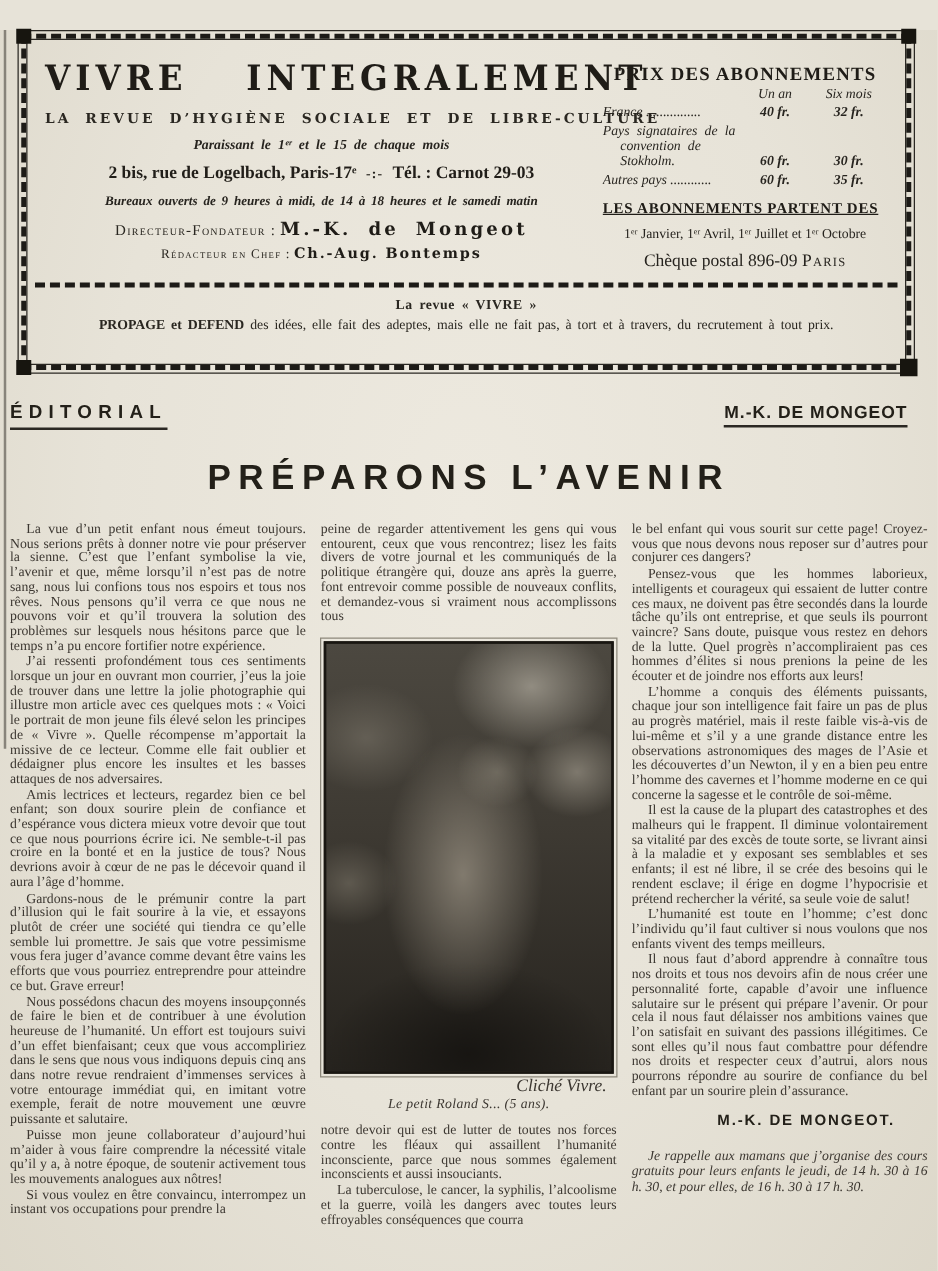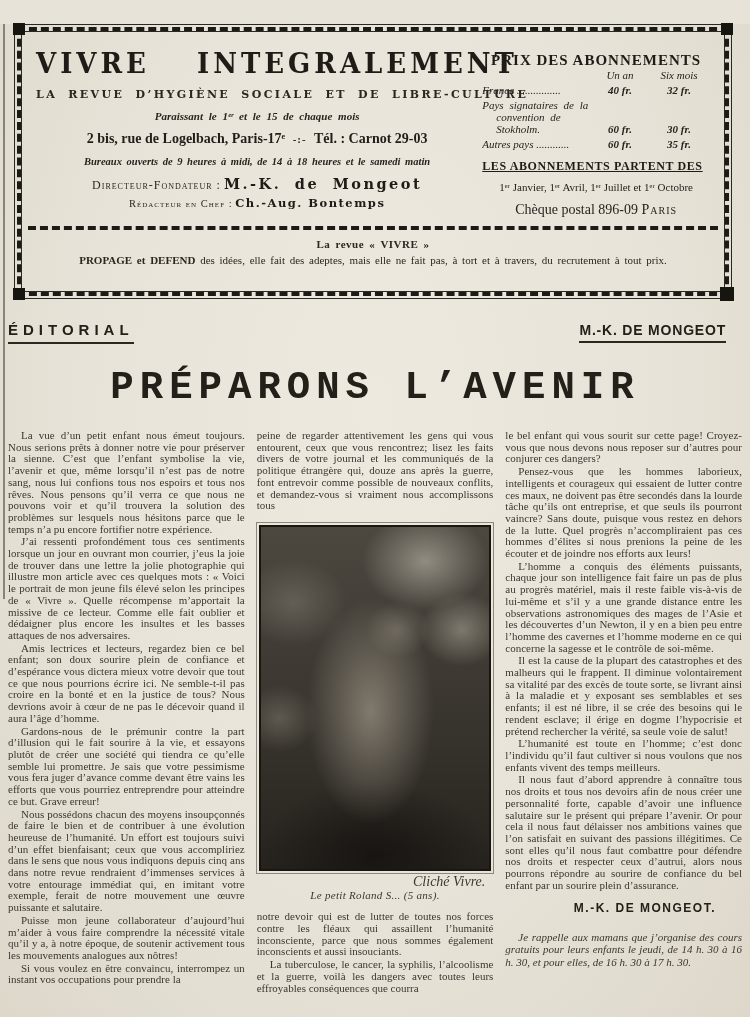--- a/index.html
+++ b/index.html
@@ -81,22 +81,22 @@
     font-family:"Liberation Sans","DejaVu Sans",sans-serif;font-weight:bold;
     font-size:15px;letter-spacing:5px;color:#232019;
     border-bottom:2.5px solid #2b2823;padding-bottom:4px;
   }
   .ed-author{
     font-family:"Liberation Sans","DejaVu Sans",sans-serif;font-weight:bold;
     font-size:14px;letter-spacing:.8px;color:#232019;
     border-bottom:2.5px solid #2b2823;padding-bottom:3px;
   }
   .headline{
-    font-family:Liberation Mono, monospace;font-weight:bold;
-    font-size:39px;letter-spacing:6px;text-align:center;color:#232019;
+    font-family:Liberation Sans, sans-serif;font-weight:bold;
+    font-size:28px;letter-spacing:6px;text-align:center;color:#232019;
     margin:22px 0 16px;
   }
 
   
   .columns{display:flex;gap:12px;margin:20px 8px 0;}
   .col{flex:1 1 0;min-width:0;font-size:11px;line-height:11.7px;text-align:justify;color:#3c3731;}
   .para{margin:0 0 1px;text-indent:13px;}
   .cont .para:first-child{text-indent:0;font-family:Liberation Serif, serif;}
 
   .photo{

